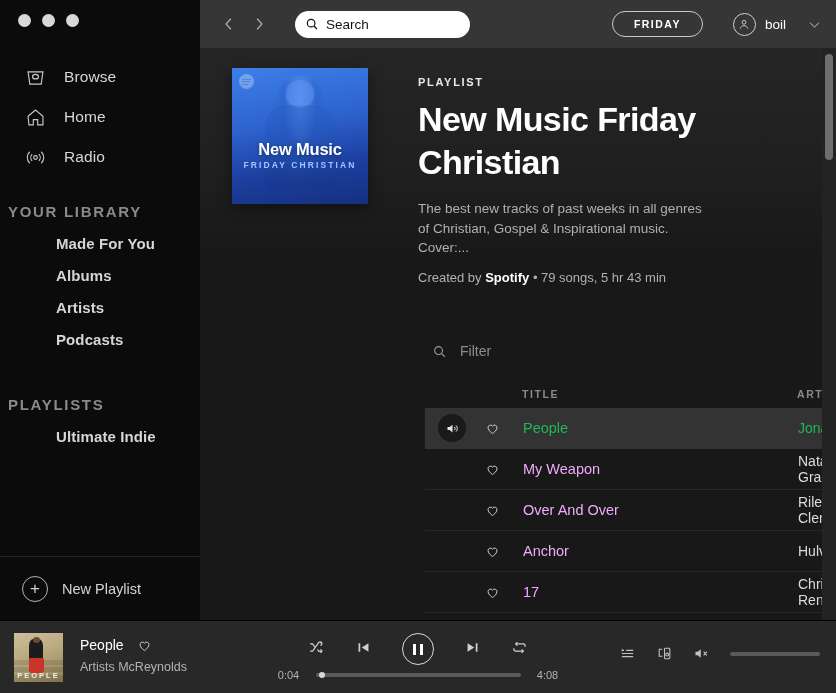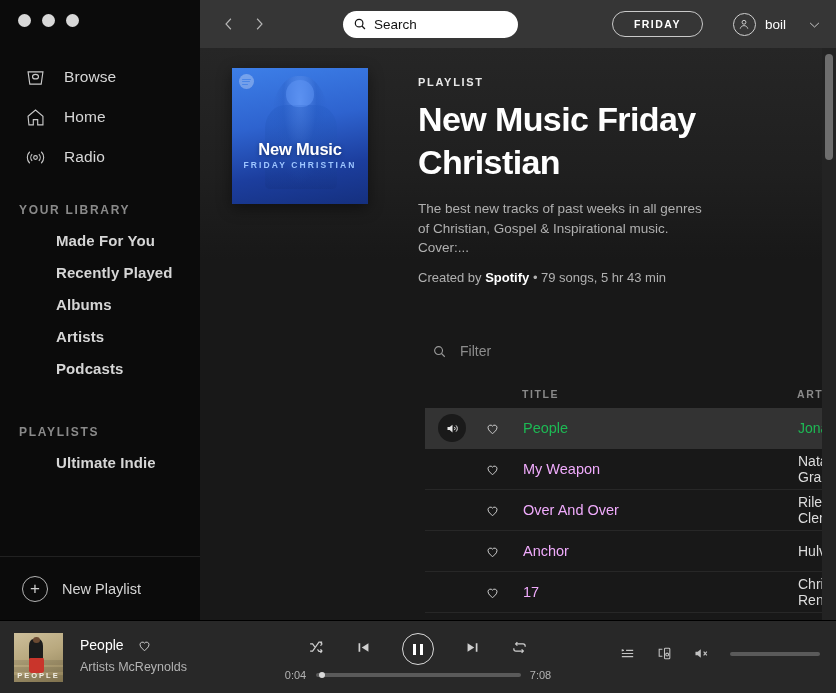--- a/index.html
+++ b/index.html
@@ -22,22 +22,22 @@
   .nav-group { margin-top:30px; }
   .nav-item {
     display:flex; align-items:center; gap:17px;
     height:40px; padding-left:24px; cursor:pointer;
   }
   .nav-item .label { font-size:15.5px; color:#d6d6d6; font-weight:500; letter-spacing:.1px; }
   .nav-icon { width:23px; height:23px; display:flex; align-items:center; justify-content:center; color:#c9c9c9; }
   .nav-icon svg { display:block; }
 
   .sec-head {
-    font-size:12px; letter-spacing:1.7px; color:#8a8a8a;
-    font-weight:600; padding:0 0 0 8px; margin-top:26px; margin-bottom:8px;margin-left:11px;
+    font-size:15px; letter-spacing:1.7px; color:#8a8a8a;
+    font-weight:600; padding:0 0 0 8px; margin-top:26px; margin-bottom:8px;
   }
   .lib-item {
     font-size:15px; color:#d6d6d6; font-weight:600;
     padding:0 0 0 24px; height:32px; line-height:32px; cursor:pointer;
     white-space:nowrap; letter-spacing:.1px;margin-left:32px;
   }
   #playlists-head { margin-top:40px; }
 
   #newplaylist-bar {
     position:absolute; left:0; top:556px; width:200px; height:64px;
@@ -46,21 +46,21 @@
   #newplaylist-bar .np-icon {
     width:26px; height:26px; border-radius:50%; border:1.4px solid #b3b3b3;
     display:flex; align-items:center; justify-content:center; color:#cfcfcf;
     font-size:17px; line-height:1; font-weight:300;
   }
   #newplaylist-bar .np-label { margin-left:14px; font-size:14.5px; color:#d6d6d6; font-weight:500; }
 
   
   #topbar {
     position:absolute; left:200px; top:0; width:636px; height:48px;
-    background:#363636; display:flex; align-items:center; z-index:5;gap:48px;
+    background:#363636; display:flex; align-items:center; z-index:5;
   }
   .navarrows { display:flex; gap:8px; margin-left:18px; color:#b6b6b6; }
   .navarrow { width:22px; height:22px; display:flex; align-items:center; justify-content:center; cursor:pointer; }
   #searchbox {
     margin-left:25px; width:175px; height:27px; border-radius:14px; background:#fff;
     display:flex; align-items:center; padding:0 10px; gap:7px; cursor:text;
   }
   #searchbox .s-ico { color:#121212; display:flex; }
   #search-input-text { font-size:13.5px; color:#121212; font-weight:400; }
 
@@ -205,21 +205,21 @@
   .pctl { color:#cfcfcf; display:flex; align-items:center; justify-content:center; cursor:pointer; background:none; border:none; padding:0; }
   #pause-btn {
     width:32px; height:32px; border-radius:50%; border:1.3px solid #d9d9d9;
     display:flex; align-items:center; justify-content:center; color:#fff; cursor:pointer; background:transparent;
   }
   #pause-btn .bar { width:3.2px; height:11px; background:#fff; display:block; }
   #pause-btn .bars { display:flex; gap:3.2px; }
 
   #progress-row {
     position:absolute; left:0; right:0; top:48px;
-    display:flex; align-items:center; justify-content:center; gap:6px;
+    display:flex; align-items:center; justify-content:center; gap:13px;
   }
   .ptime { font-size:11px; color:#b3b3b3; min-width:28px; text-align:center; }
   #ptrack { width:205px; height:4px; border-radius:2px; background:#5a5a5a; position:relative; cursor:pointer; }
   #pknob { position:absolute; left:0; top:-1px; width:6px; height:6px; border-radius:50%; background:#d9d9d9; }
 
   #right-ctl { position:absolute; right:16px; top:24px; display:flex; align-items:center; gap:20px; }
   .rico { color:#c2c2c2; display:flex; cursor:pointer; }
   #volbar { width:90px; height:4px; border-radius:2px; background:#5a5a5a; cursor:pointer; }
 </style>
 </head>
@@ -259,21 +259,20 @@
             <path d="M8.2 8.2a5.4 5.4 0 0 0 0 7.6M15.8 8.2a5.4 5.4 0 0 1 0 7.6"></path>
             <path d="M5.4 5.4a9.3 9.3 0 0 0 0 13.2M18.6 5.4a9.3 9.3 0 0 1 0 13.2"></path>
           </svg>
         </span>
         <span class="label">Radio</span>
       </div>
     </div>
 
     <div class="sec-head">YOUR LIBRARY</div>
     <div class="lib-item">Made For You</div>
-    <div class="lib-item">Recently Played</div>
     <div class="lib-item">Albums</div>
     <div class="lib-item">Artists</div>
     <div class="lib-item">Podcasts</div>
 
     <div class="sec-head" id="playlists-head">PLAYLISTS</div>
     <div class="lib-item">Ultimate Indie</div>
   </div>
 
   <div id="newplaylist-bar">
     <span class="np-icon">+</span>
@@ -490,21 +489,21 @@
             </svg>
         </span>
       </button>
     </div>
 
     <div id="progress-row">
       <span class="ptime">0:04</span>
       <div id="ptrack">
         <div id="pknob" style="left: 3.28px;"></div>
       </div>
-      <span class="ptime">7:08</span>
+      <span class="ptime">4:08</span>
     </div>
 
     <div id="right-ctl">
       <span class="rico">
         <svg width="17" height="17" viewBox="0 0 24 24" fill="none" stroke="currentColor" stroke-width="1.6">
             <path d="M4 7.5h3M10 7.5h10M4 12h16M4 16.5h16"></path>
             <path d="M4 5.5 7 7.5 4 9.5z" fill="currentColor" stroke="none"></path>
           </svg>
       </span>
       <span class="rico">

